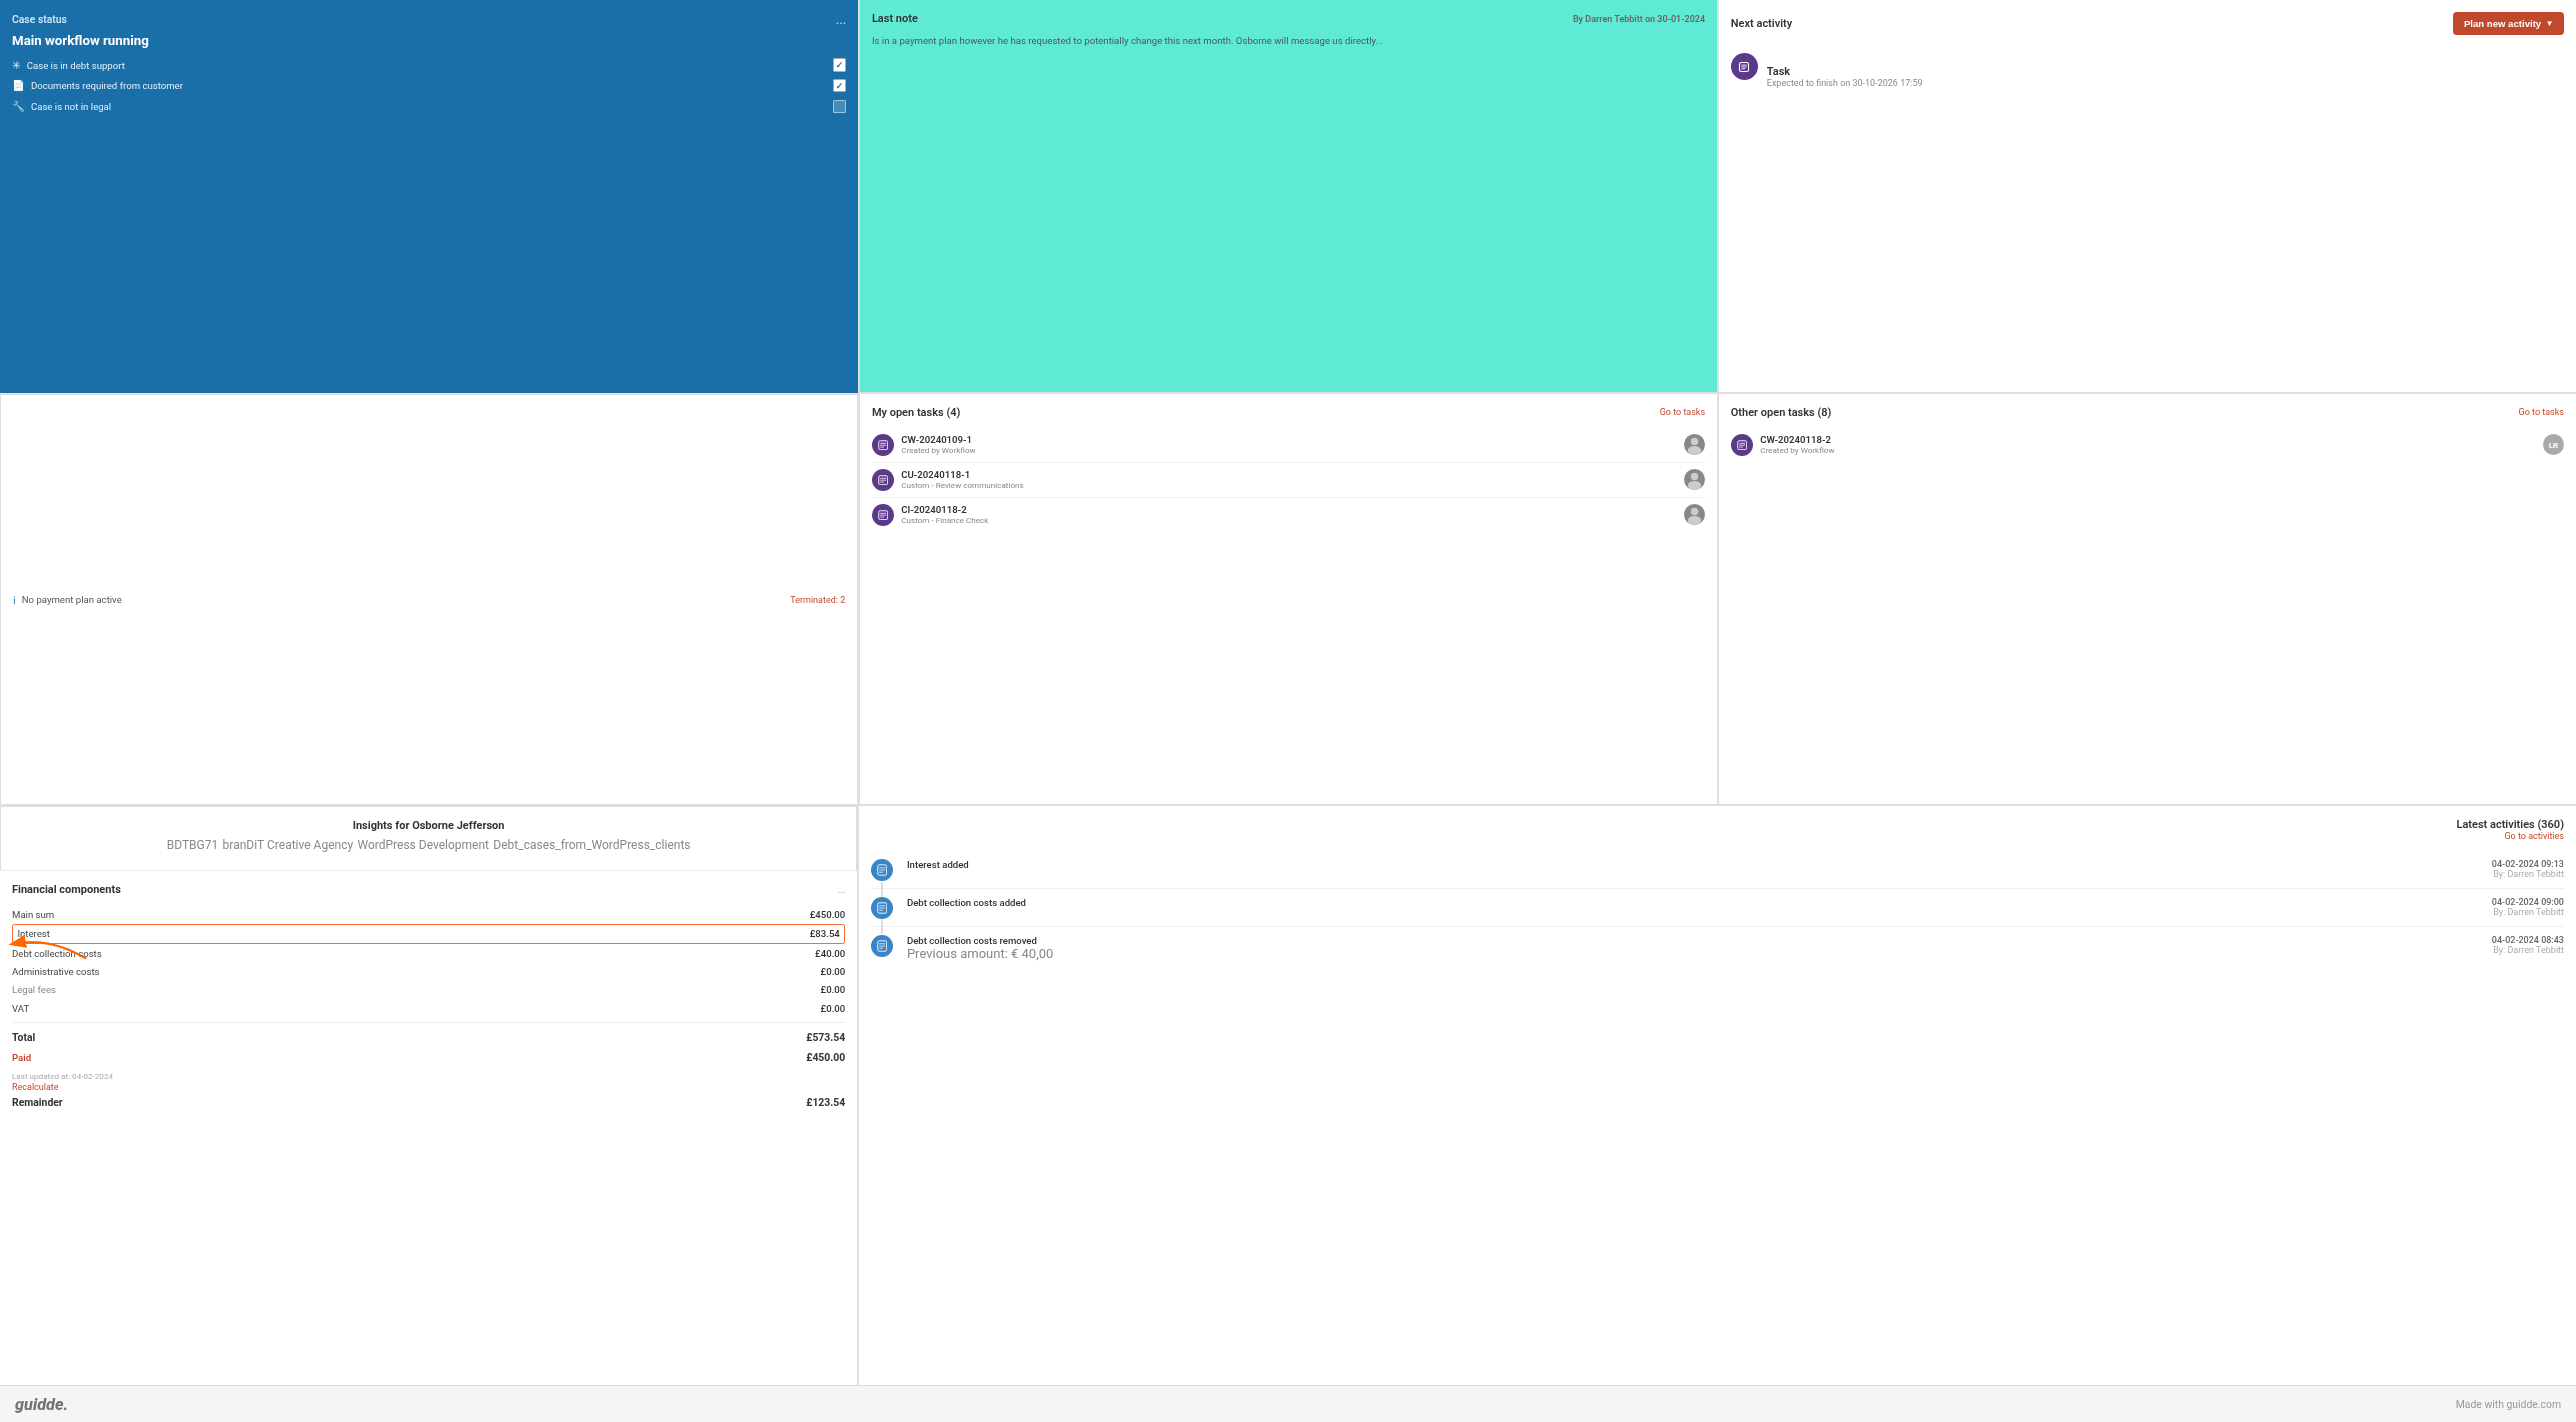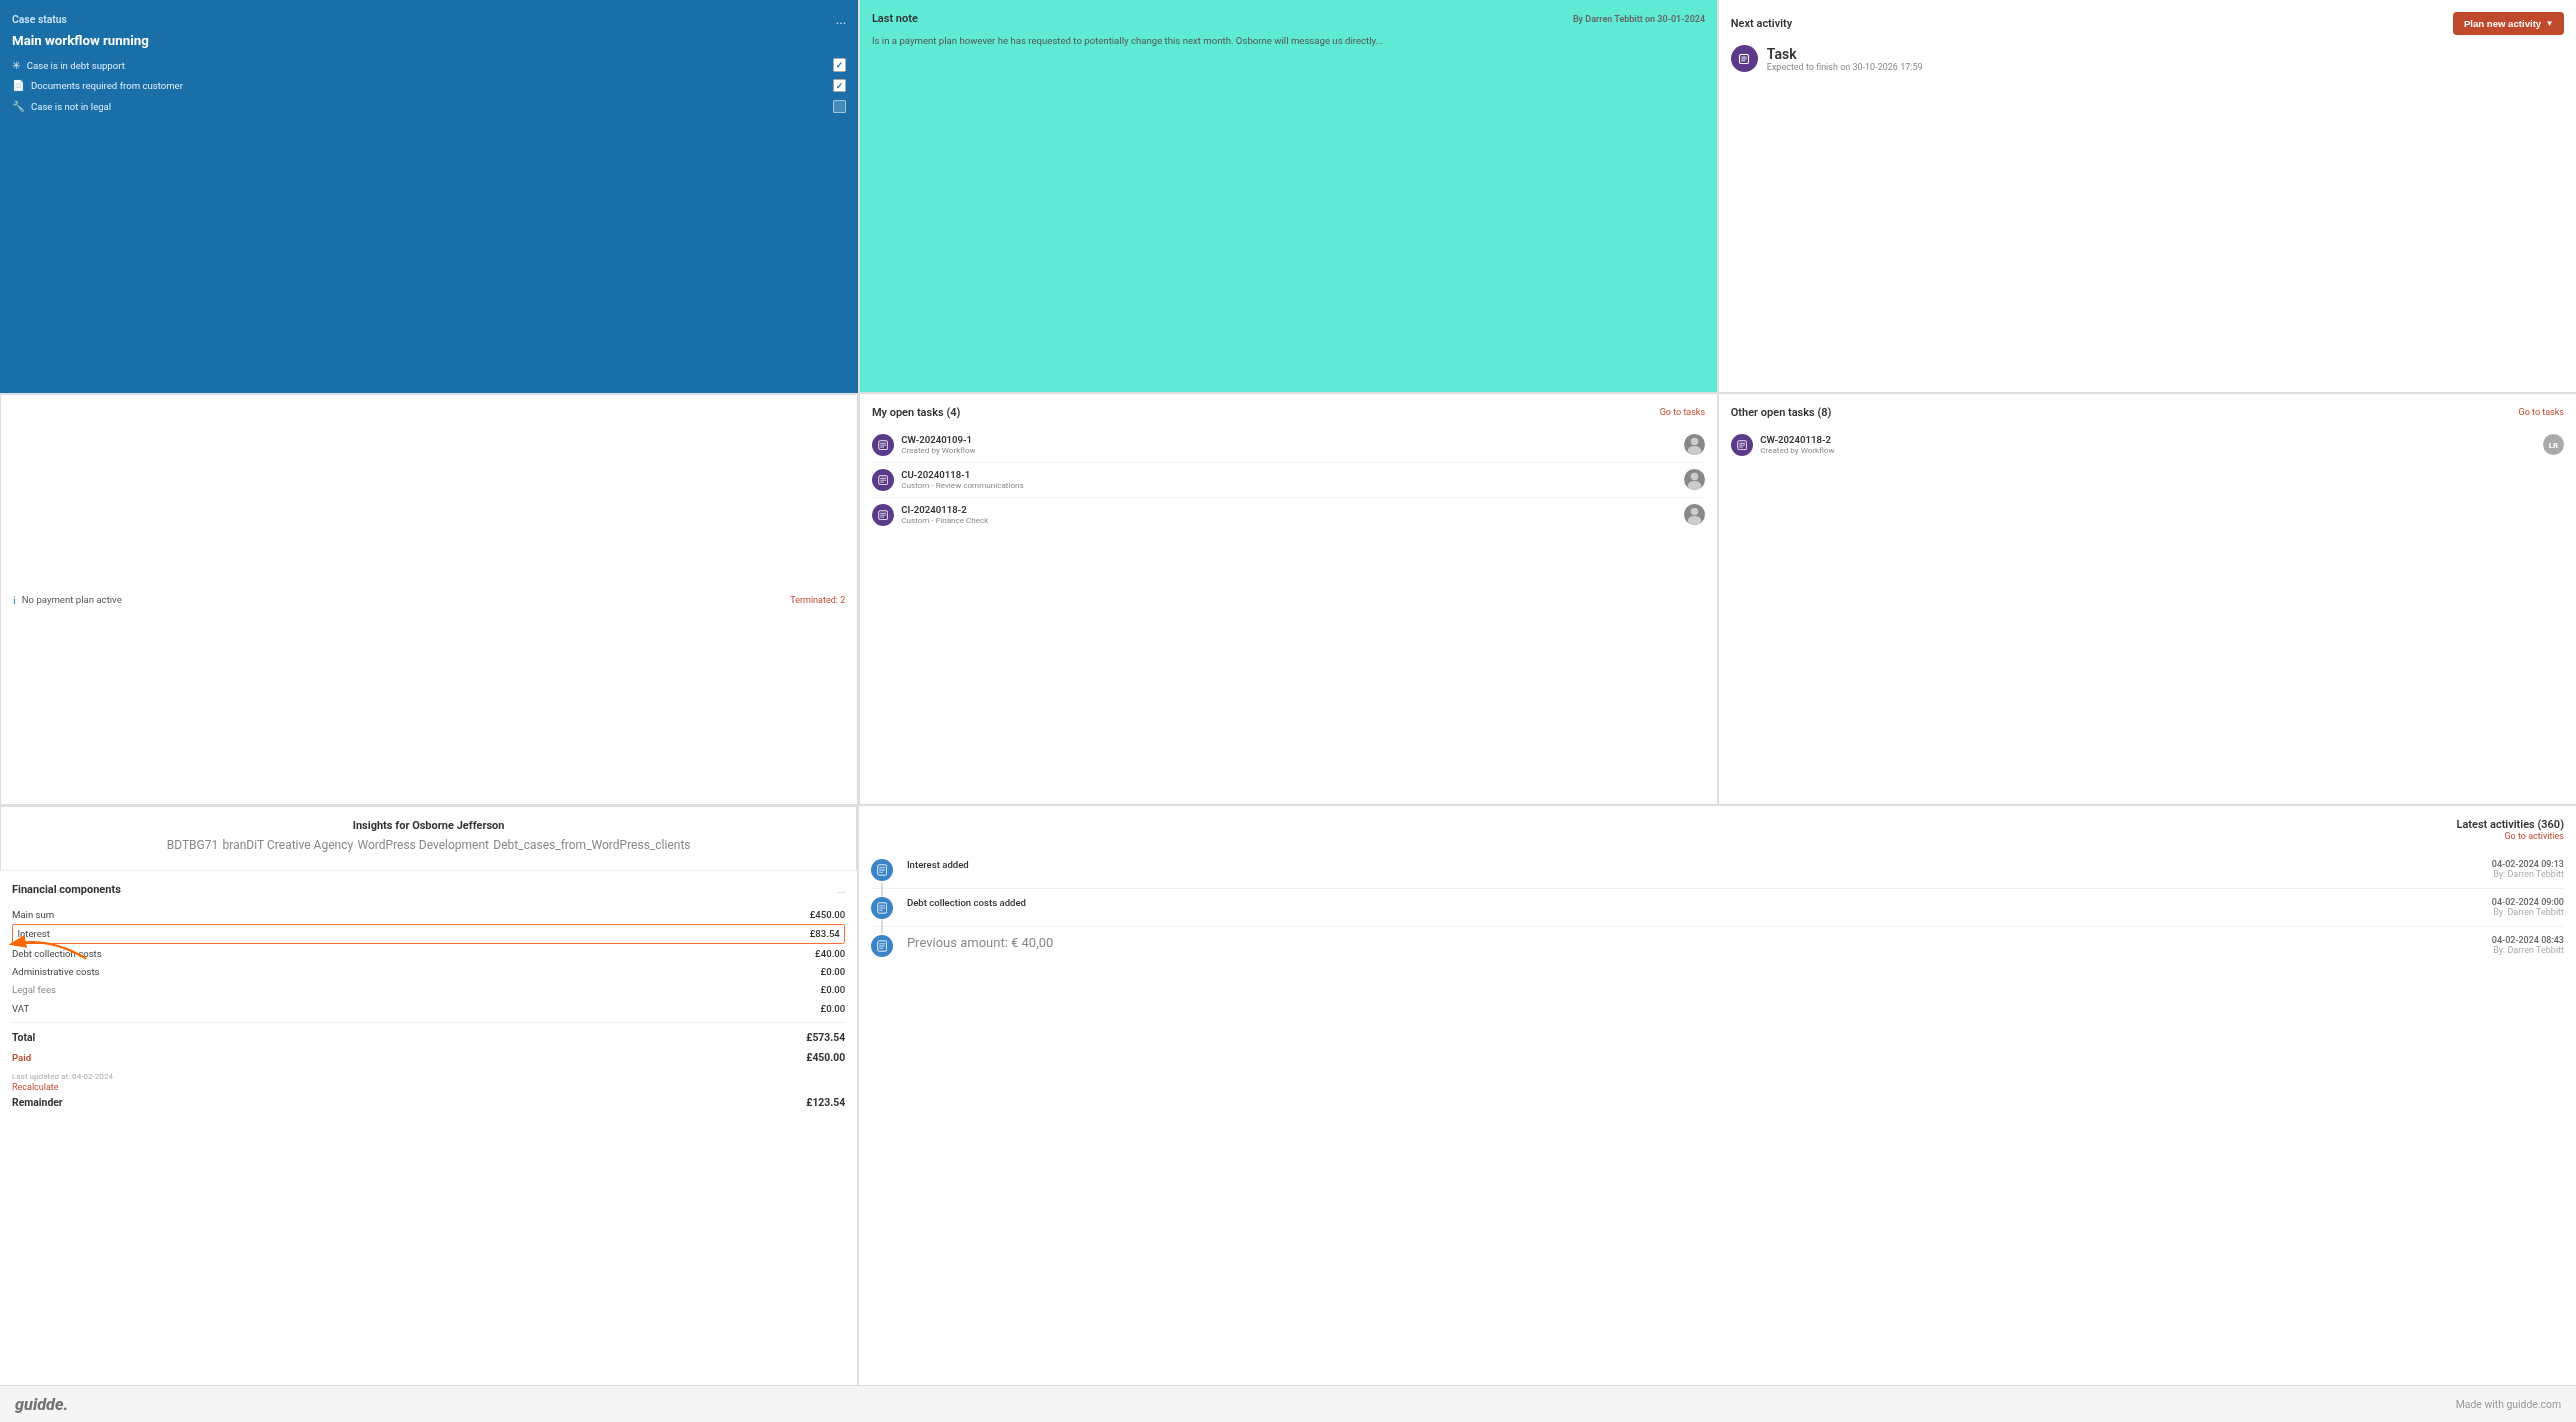--- a/index.html
+++ b/index.html
@@ -27,21 +27,21 @@
     .last-note-body { font-size: 9.6px; color: #555; line-height: 1.5; }
 
     
     .next-activity-panel { background: #fff; padding: 12px; border-left: 0.7px solid #ddd; border-bottom: 0.7px solid #ddd; position: relative; }
     .next-activity-header { display: flex; justify-content: space-between; align-items: center; margin-bottom: 10.4px; }
     .next-activity-title { font-size: 11px; font-weight: 600; color: #333; }
     .plan-btn { background: #c0492b; color: #fff; border: none; padding: 6px 10.4px; border-radius: 3.7px; cursor: pointer; font-size: 9.6px; font-weight: 600; display: flex; align-items: center; gap: 4.4px; }
     .plan-btn-arrow { font-size: 8.1px; }
     .activity-item { display: flex; align-items: center; gap: 9px; }
     .activity-icon-wrap { width: 27px; height: 27px; background: #5b3a8a; border-radius: 50%; display: flex; align-items: center; justify-content: center; color: #fff; font-size: 10.4px; flex-shrink: 0; }
-    .activity-label { font-size: 14px; font-weight: 600; color: #333; }
+    .activity-label { font-size: 11px; font-weight: 600; color: #333; margin-top: 20px; }
     .activity-expected { font-size: 9px; color: #888; }
 
     
     .payment-plan-row { background: #fff; padding: 7.4px 12px; border: 0.7px solid #ddd; display: flex; justify-content: space-between; align-items: center; }
     .payment-plan-left { display: flex; align-items: center; gap: 6px; font-size: 9.6px; color: #555; }
     .info-icon { color: #1a6fa8; font-size: 10.4px; }
     .terminated-link { color: #c0492b; font-size: 9px; text-decoration: none; cursor: pointer; }
 
     
     .insights-panel { background: #fff; padding: 12px; border: 0.7px solid #ddd; }
@@ -371,20 +371,21 @@
         <div class="timeline-dot"></div>
       </div>
       <div class="activity-list-item">
         <div class="activity-doc-icon">
           <svg width="10.4" height="12" viewBox="0 0 14 16" fill="none">
               <rect x="1" y="1" width="12" height="14" rx="2" stroke="white" stroke-width="1.2"></rect>
               <path d="M3.5 5h7M3.5 8h7M3.5 11h4" stroke="white" stroke-width="1" stroke-linecap="round"></path>
             </svg>
         </div>
         <div class="activity-text">
+          <div class="activity-name">Debt collection costs removed</div>
           <div class="activity-prev">Previous amount: € 40,00</div>
         </div>
         <div class="activity-date">
           <div class="date">04-02-2024 08:43</div>
           <div class="by">By: Darren Tebbitt</div>
         </div>
       </div>
     </div>
 
   </div>

